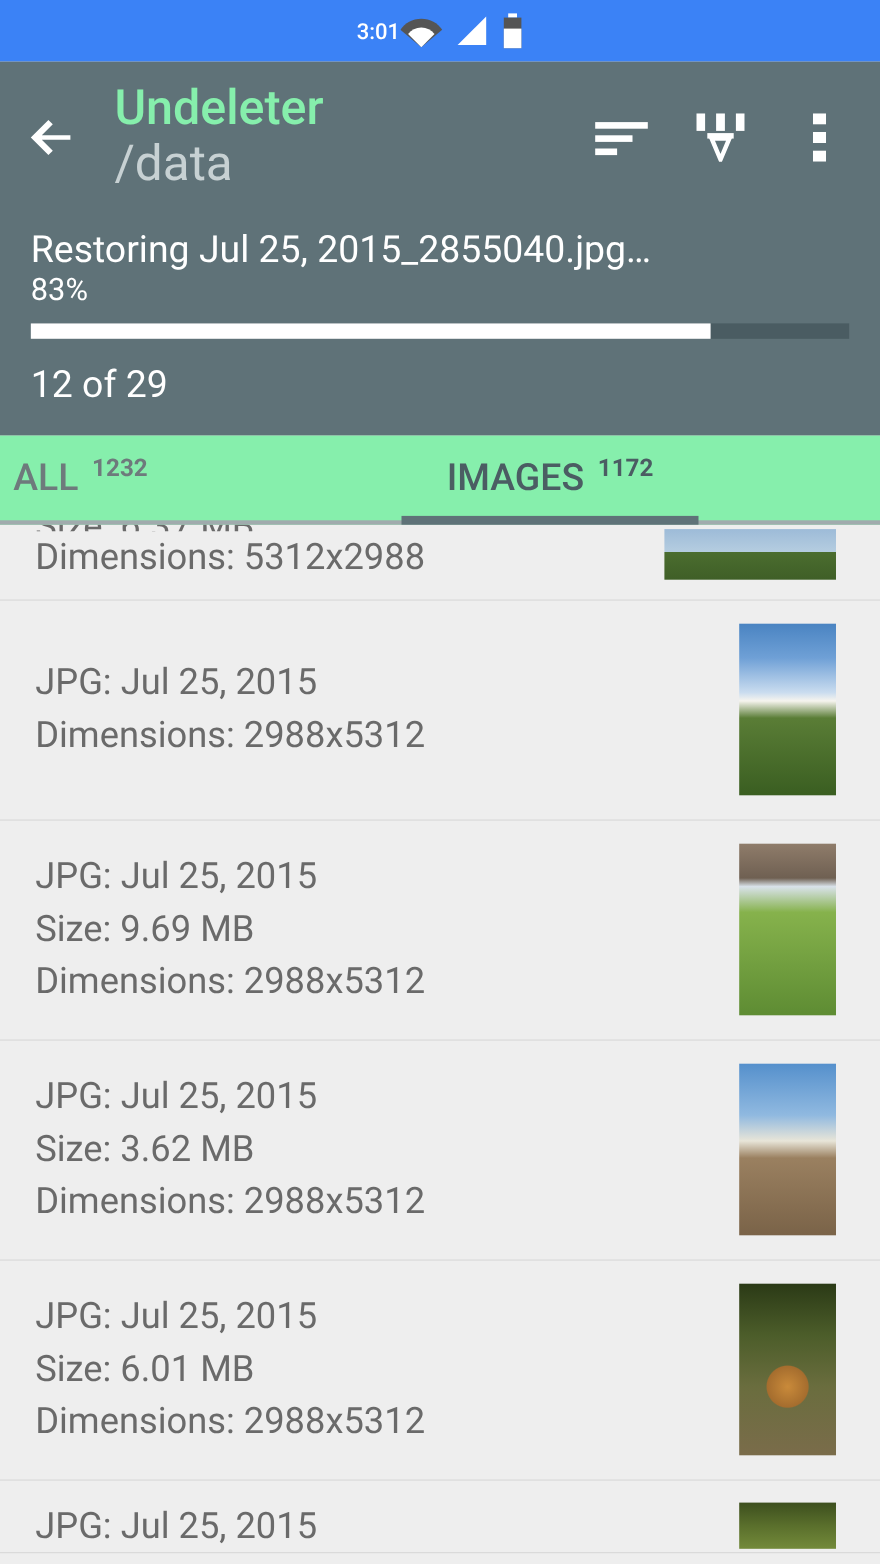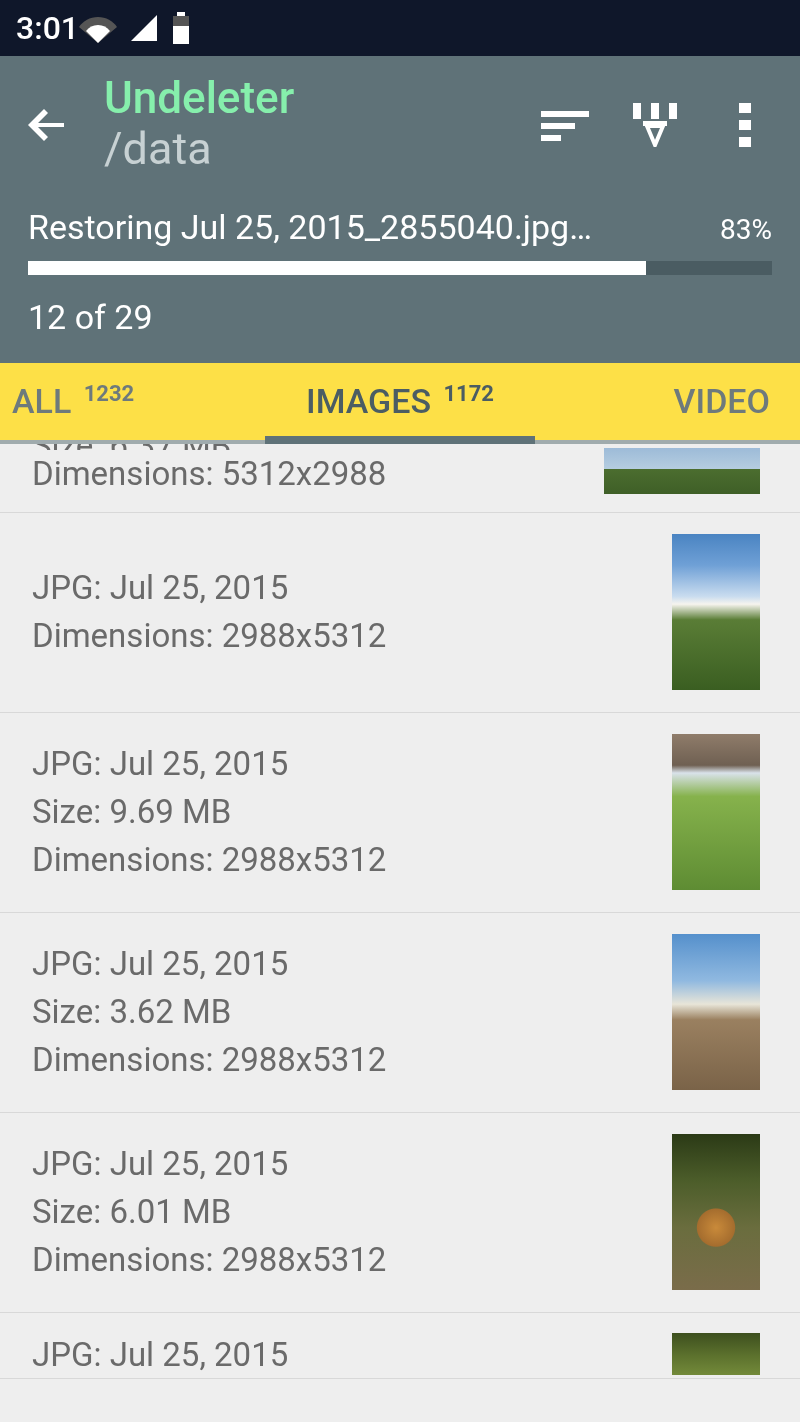--- a/index.html
+++ b/index.html
@@ -1,26 +1,26 @@
 <!DOCTYPE html>
 <html><head>
 <meta charset="utf-8">
 <style>
   * { box-sizing: border-box; margin: 0; padding: 0; }
   html, body { width: 800px; height: 1422px; font-family: Roboto, Arial, sans-serif; background: #eeeeee; overflow: hidden; }
   
   .status-bar {
     height: 56px;
-    background: #0f172a;
+    background: #3b82f6;
     color: #fff;
     display: flex;
     align-items: center;
-    justify-content: flex-start;
+    justify-content: center;
     padding: 0 16px;
-    font-size: 32px;
+    font-size: 20px;
     font-weight: 500;
   }
   .status-right { display: flex; align-items: center; gap: 12px; }
   .status-right svg { display: block; }
 
   .app-header {
     background: #5f7278;
     color: #fff;
   }
   .toolbar {
@@ -29,39 +29,39 @@
     padding: 18px 20px 14px 24px;
   }
   .back-btn { width: 60px; display:flex; align-items:center; }
   .title-block { flex: 1; padding-left: 20px; }
   .app-title { font-size: 44px; font-weight: 500; color: #86efac; line-height: 1.1; }
   .app-subtitle { font-size: 45px; color: #c7d1d3; font-weight: 400; }
   .toolbar-actions { display: flex; align-items: center; gap: 40px; padding-right: 10px;}
   .toolbar-actions .icon-slot { width: 50px; display:flex; justify-content:center; }
 
   .progress-block { padding: 18px 28px 26px 28px; }
-  .progress-row1 { display: flex; justify-content: space-between; align-items: baseline; }
+  .progress-row1 { display: flex; justify-content: space-between; align-items: baseline; flex-direction: column; }
   .progress-text { font-size: 34px; color: #fff; font-weight: 400; }
   .progress-percent { font-size: 28px; color: #fff; font-weight: 400; }
   .progress-bar-bg {
     margin-top: 14px;
     height: 14px;
     background: #4a5c62;
     width: 100%;
     position: relative;
   }
   .progress-bar-fill {
     height: 100%;
     background: #fff;
     width: 83%;
   }
   .progress-count { margin-top: 22px; font-size: 34px; color: #fff; }
 
   .tab-bar {
-    background: #fde047;
+    background: #86efac;
     display: flex;
     border-bottom: 4px solid #a0abad;
     position: relative;
   }
   .tab {
     flex: 1;
     text-align: center;
     padding: 18px 0 18px 0;
     font-size: 34px;
     font-weight: 500;
@@ -193,23 +193,20 @@
 <div class="tab-bar">
   <div class="tab all">
     <span>ALL</span>
     <sup>1232</sup>
   </div>
   <div class="tab active">
     <span>IMAGES</span>
     <sup>1172</sup>
     <div class="tab-indicator"></div>
   </div>
-  <div class="tab video">
-    <span>VIDEO</span>
-  </div>
 </div>
 
 <div class="list">
 
   <div class="list-item partial-top">
     <div class="item-text">
       <div style="margin-top:-22px; overflow:hidden; height:28px;">Size: 6.37 MB</div>
       <div>Dimensions: 5312x2988</div>
     </div>
     <div class="thumb landscape t-field-wide"></div>

